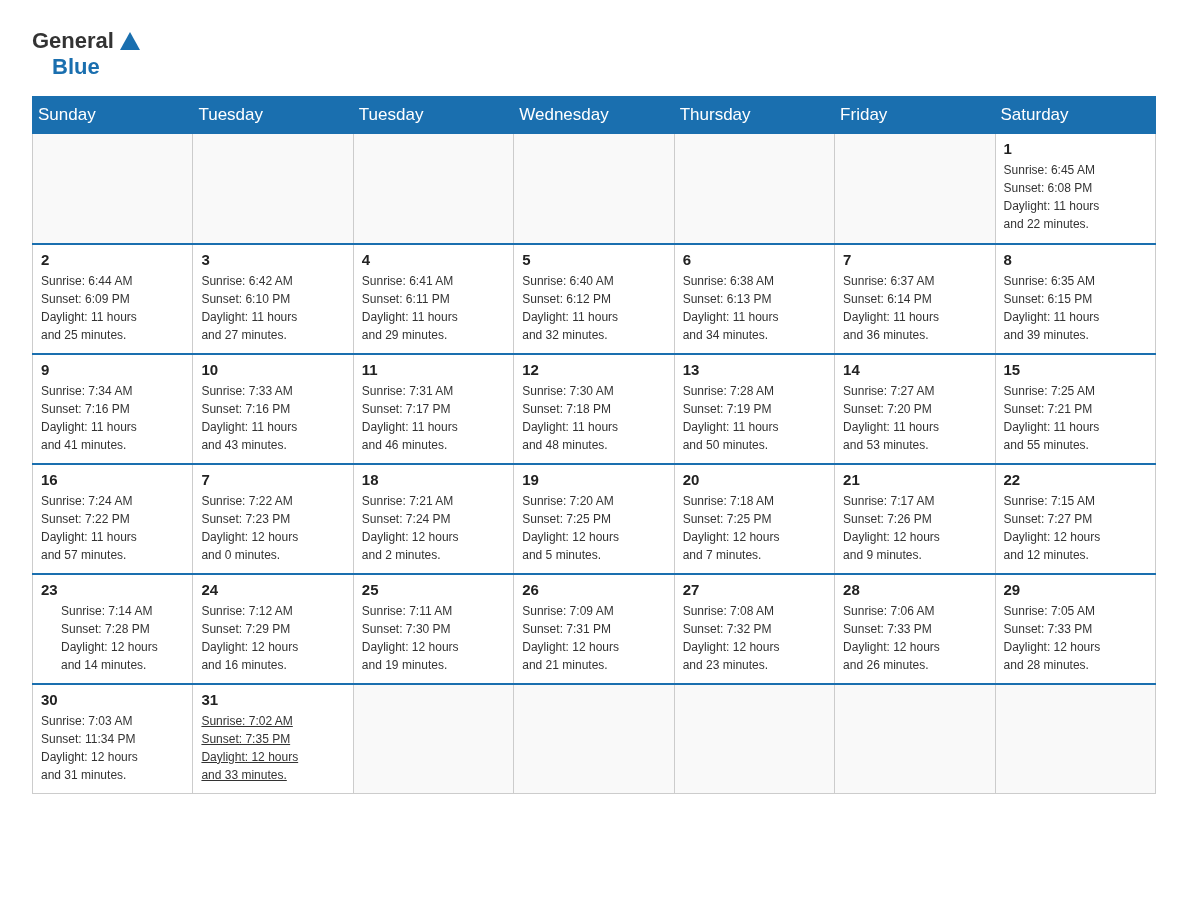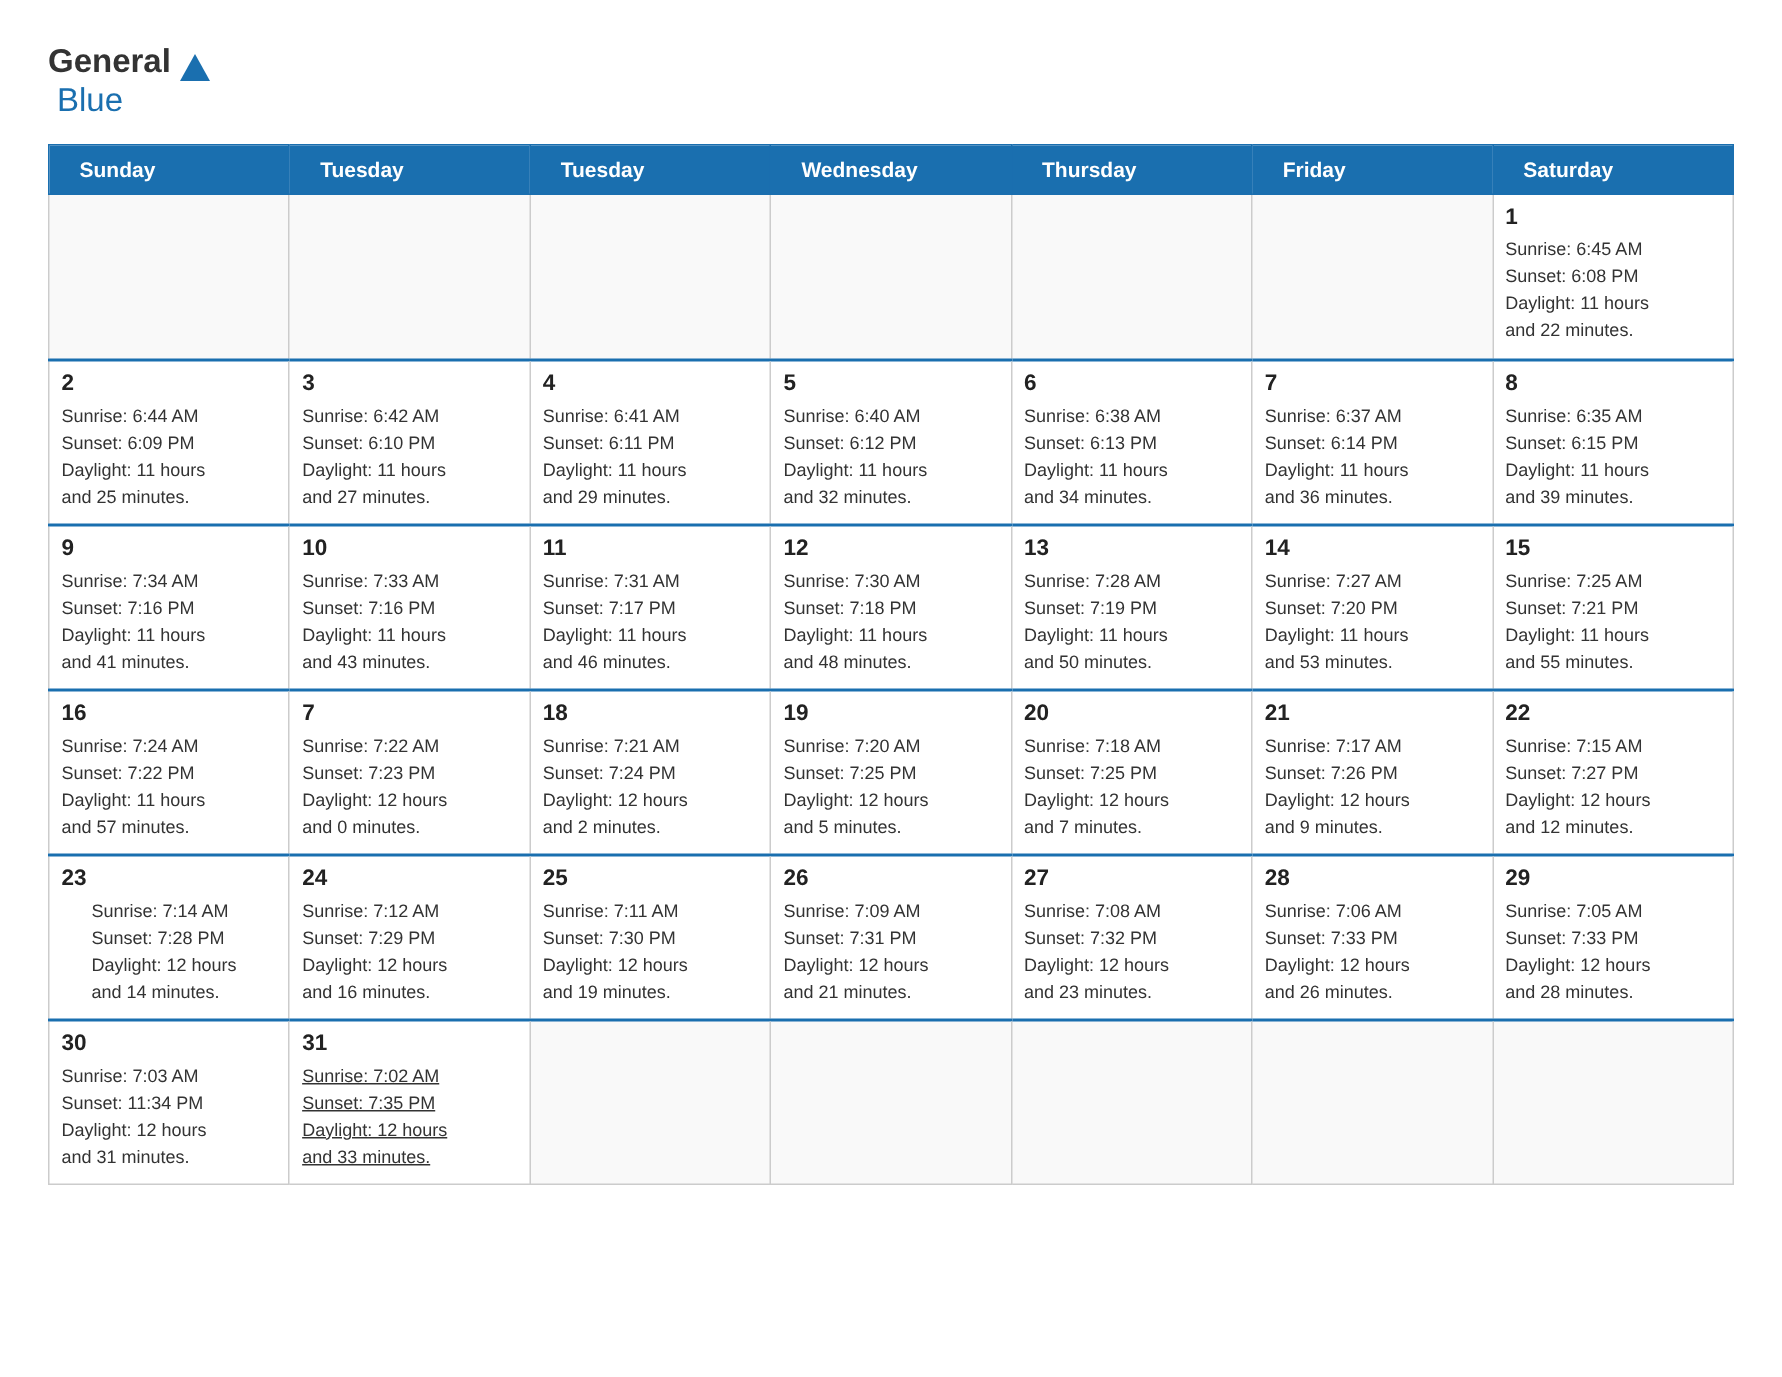--- a/index.html
+++ b/index.html
@@ -20,37 +20,37 @@
       display: flex;
       flex-direction: column;
       align-items: flex-start;
       padding-top: 4px;
     }
     .logo-general {
       font-size: 22px;
       font-weight: bold;
       color: #333;
       display: flex;
-      align-items: flex-end;
+      align-items: center;
       gap: 2px;
     }
     .logo-triangle {
       width: 0;
       height: 0;
       border-left: 10px solid transparent;
       border-right: 10px solid transparent;
       border-bottom: 18px solid #1a6faf;
       display: inline-block;
       margin-left: 4px;
     }
     .logo-blue {
       font-size: 22px;
-      font-weight: normal;
+      font-weight: bold;
       color: #1a6faf;
-      margin-left: 4px;
+      margin-left: 18px;
     }
     .title-block {
       text-align: right;
     }
     .main-title {
       font-size: 52px;
       font-weight: 300;
       color: #222;
       line-height: 1.1;
     }
@@ -60,23 +60,23 @@
       margin-top: 4px;
     }
     .calendar {
       width: 100%;
       border-collapse: collapse;
       table-layout: fixed;
     }
     .calendar th {
       background-color: #1a6faf;
       color: #fff;
-      font-size: 14px;
-      font-weight: bold;
-      padding: 8px 20px;
+      font-size: 17px;
+      font-weight: normal;
+      padding: 8px 5px;
       text-align: left;
       border: 1px solid #1a6faf;
     }
     .calendar td {
       vertical-align: top;
       padding: 6px 8px;
       border: 1px solid #ccc;
       font-size: 12px;
       color: #333;
       min-height: 90px;

